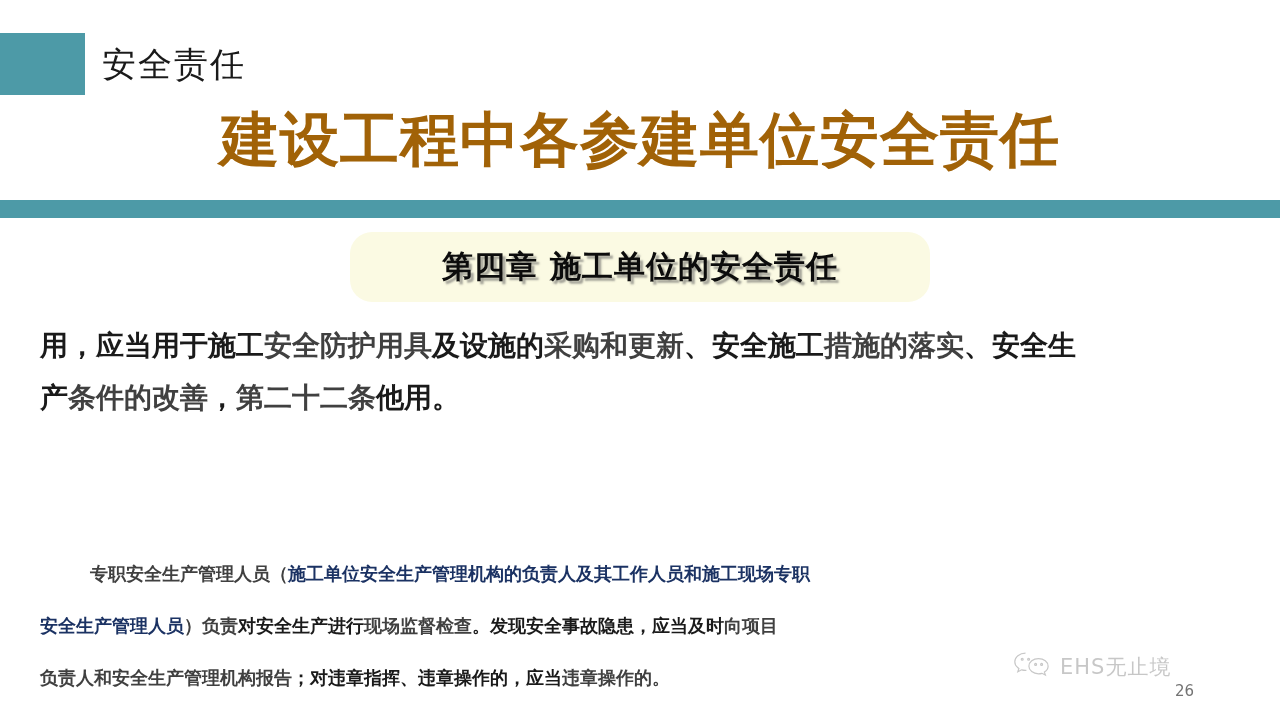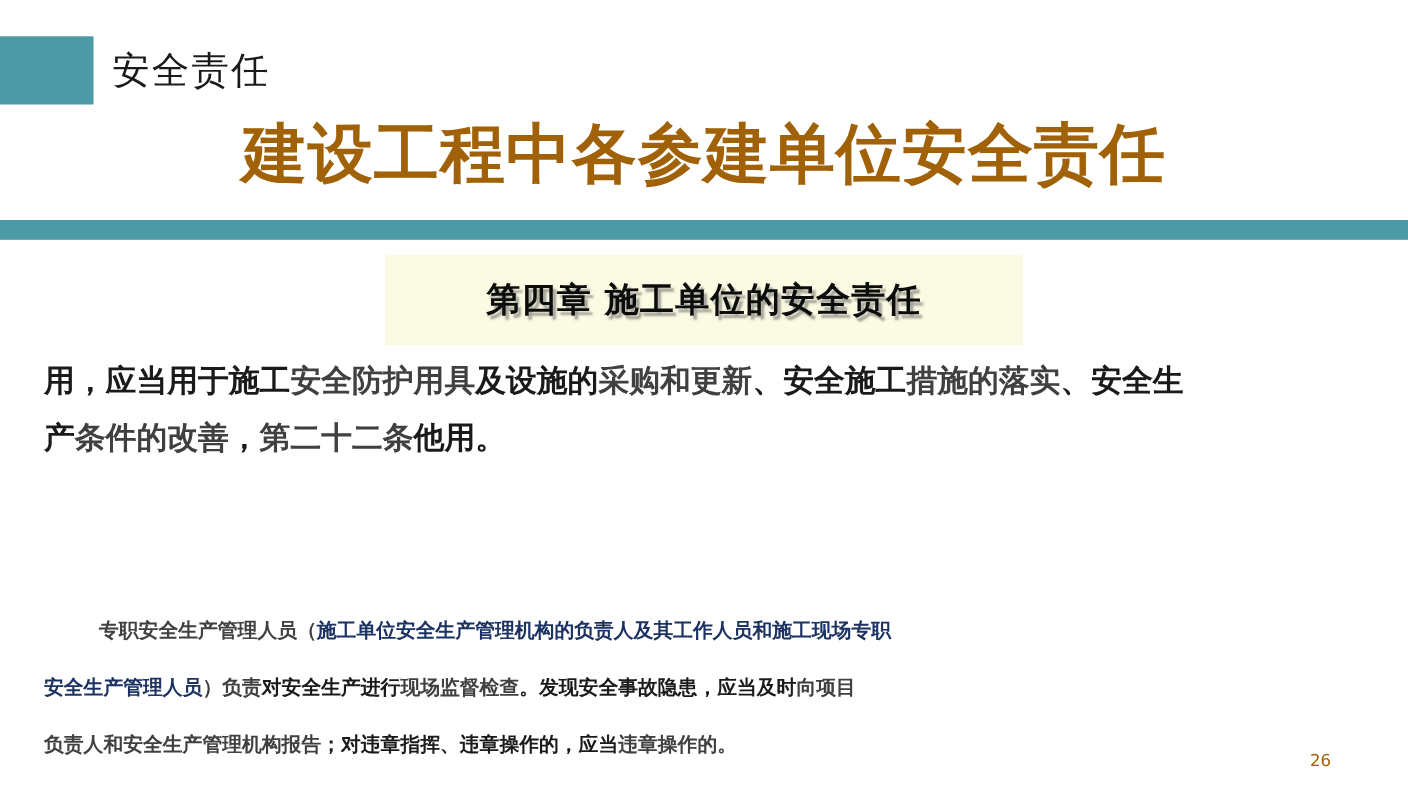--- a/index.html
+++ b/index.html
@@ -72,25 +72,26 @@
     height: 18px;
     background: #4d9aa7;
   }
 
   
   .chapter-banner {
     position: absolute;
     left: 350px;
     top: 232px;
     width: 580px;
-    height: 82px;
+    height: 70px;
     background: #fbfae3;
     display: flex;
     align-items: center;
     justify-content: center;
+    border-radius: 22px;
   }
   .chapter-banner-text {
     font-size: 31px;
     font-weight: bold;
     color: #0c0c0c;
     letter-spacing: 1px;
     text-shadow: 3px 3px 2px rgba(90,90,90,0.55);
     white-space: nowrap;
   }
 
@@ -142,22 +143,21 @@
     font-size: 21px;
     color: #9a9a9a;
     letter-spacing: 1px;
     white-space: nowrap;
   }
   .page-number {
     position: absolute;
     left: 1175px;
     top: 682px;
     font-size: 15px;
-    color: #a16207;
-    margin-left: 16px;
+    color: #737373;
   }
 </style>
 </head>
 <body>
 
 <div class="slide">
 
   <div class="header">
     <div class="kicker-swatch"></div>
     <div class="kicker-text">安全责任</div>
@@ -190,16 +190,29 @@
 
     <div class="sub-line">
       <span class="t-blue">安全生产管理人员</span><span class="t-red">）负责</span><span class="t-black">对安全生产进行</span><span class="t-red">现场监督检查</span><span class="t-black">。发现安全事故隐患，应当及时</span><span class="t-red">向项目</span>
     </div>
 
     <div class="sub-line">
       <span class="t-red">负责人和安全生产管理机构报告</span><span class="t-black">；对违章指挥、违章操作的，应当</span><span class="t-red">违章操作的。</span>
     </div>
   </div>
 
+  <div class="watermark">
+    <span>
+      <svg width="40" height="30" viewBox="0 0 40 30" fill="none" stroke="#9a9a9a" stroke-width="1.2">
+        <path d="M13.5 3.2C7.6 3.2 2.8 7.0 2.8 11.7c0 2.7 1.6 5.1 4.1 6.7l-1.1 3.3 3.8-1.9c1.2 0.3 2.5 0.5 3.9 0.5 0.3 0 0.6 0 0.9 0"></path>
+        <circle cx="10.2" cy="9.2" r="0.95"></circle>
+        <circle cx="16.6" cy="9.2" r="0.95"></circle>
+        <path d="M26.5 8.6c-5.3 0-9.6 3.4-9.6 7.6 0 4.2 4.3 7.6 9.6 7.6 1.2 0 2.3-0.2 3.4-0.5l3.5 1.8-1-3.0c2.2-1.4 3.7-3.5 3.7-5.9 0-4.2-4.3-7.6-9.6-7.6z"></path>
+        <circle cx="23.6" cy="14.4" r="0.95"></circle>
+        <circle cx="29.6" cy="14.4" r="0.95"></circle>
+      </svg>
+    </span>
+    <span class="watermark-label">EHS无止境</span>
+  </div>
 
   <div class="page-number">26</div>
 
 </div>
 
 </body></html>

